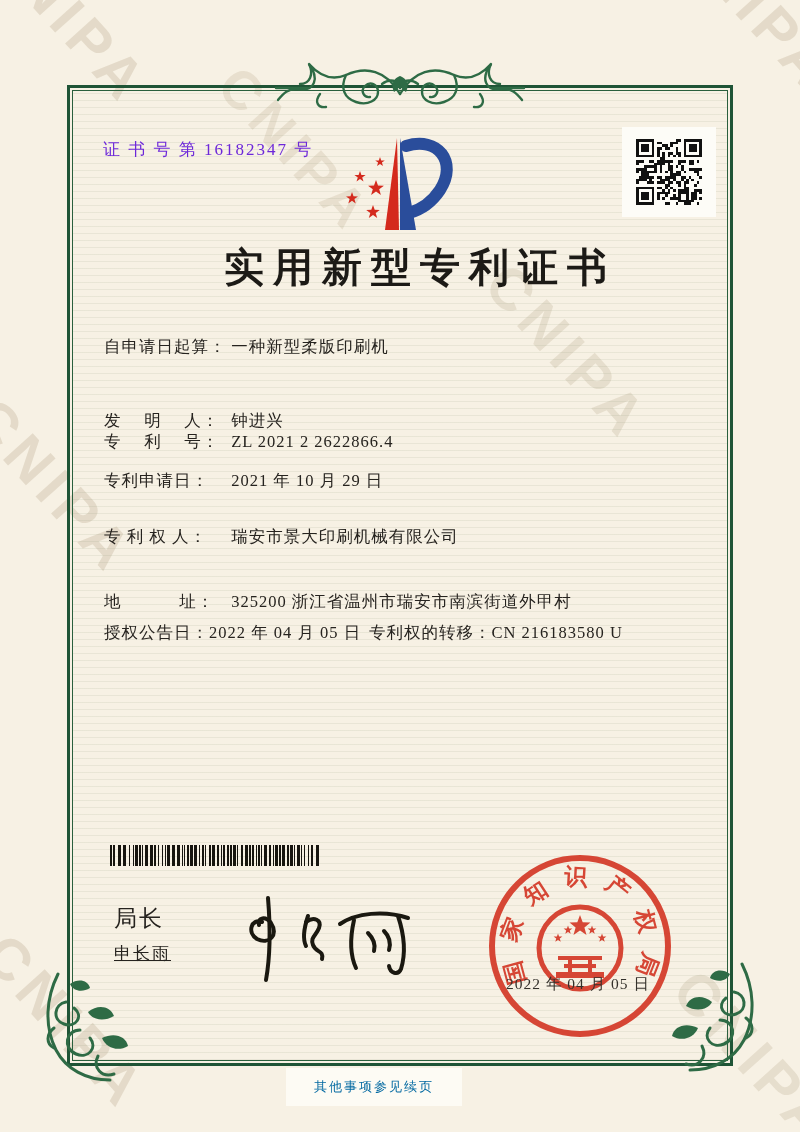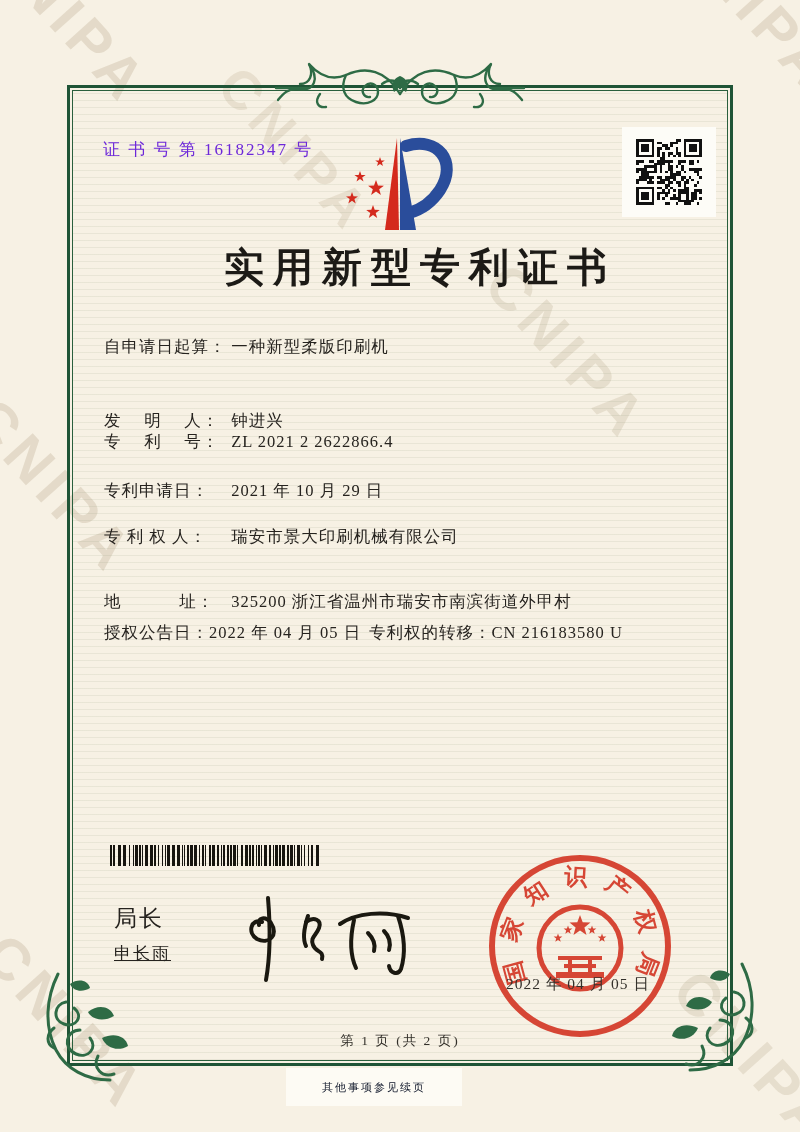--- a/index.html
+++ b/index.html
@@ -47,21 +47,21 @@
     position:absolute; left:622px; top:127px; width:94px; height:90px;
     background:#fdfcf7; display:flex; align-items:center; justify-content:center;
   }
   .title{
     position:absolute; left:0; top:240px; width:800px; text-align:center;
     font-size:40px; font-weight:bold; letter-spacing:9px; color:#1c1a16;padding-left:20px;
   }
   .fields{position:absolute; left:104px; top:336px; width:600px; font-size:16.5px; letter-spacing:1px;}
   .frow{position:absolute; left:0; white-space:nowrap;}
   .frow .lbl{display:inline-block; width:122px;}
-  .fr0{top:0;}   .fr1{top:48px;margin-top:26px;} .fr2{top:95px;} .fr3{top:144px;}
+  .fr0{top:0;}   .fr1{top:48px;margin-top:26px;} .fr2{top:95px;} .fr3{top:134px;}
   .fr4{top:190px;} .fr5{top:255px;}
   .grant-row{position:absolute; left:104px; top:622px; width:640px; font-size:16.5px; letter-spacing:1px; white-space:nowrap;}
   .grant-no{position:absolute; left:265px; top:0; white-space:nowrap;}
   .paras{
     position:absolute; left:103px; top:656px; width:596px;
     font-size:15.5px; line-height:27px; text-align:justify; color:#2e2a25;
     letter-spacing:0.4px;
   }
   .paras p{margin:0; text-indent:2em;}
   .barcode{position:absolute; left:110px; top:845px; width:214px; height:21px;}
@@ -73,21 +73,21 @@
     position:absolute; left:498px; top:974px; width:160px; text-align:center;
     font-size:15.5px; letter-spacing:1px; color:#34312b; z-index:5;
   }
   .page-info{
     position:absolute; left:0; top:1032px; width:800px; text-align:center;
     font-size:13.5px; letter-spacing:2px; color:#33302a;
   }
   .note-box{
     position:absolute; left:286px; top:1068px; width:176px; height:38px;
     background:#fdfbf4; z-index:5; display:flex; align-items:center; justify-content:center;
-    font-size:11px; letter-spacing:2px; color:#0f172a;
+    font-size:13px; letter-spacing:2px; color:#0369a1;
   }
 </style>
 </head>
 <body>
 
 <div id="page">
 
   <div class="wm wm1">CNIPA</div>
   <div class="wm wm2">CNIPA</div>
   <div class="wm wm3">CNIPA</div>
@@ -621,17 +621,16 @@
           <rect x="72" y="104" width="44" height="4"></rect>
           <rect x="78" y="112" width="32" height="4"></rect>
           <rect x="70" y="120" width="48" height="6"></rect>
           <rect x="82" y="108" width="4" height="12"></rect>
           <rect x="102" y="108" width="4" height="12"></rect>
         </g>
       </g>
     </svg>
     <div class="seal-date">2022 年 04 月 05 日</div>
 
-    <div class="page-info">第 1 页 (共 2 页)</div>
   </div>
 
   <div class="note-box">其他事项参见续页</div>
 </div>
 
 </body></html>

